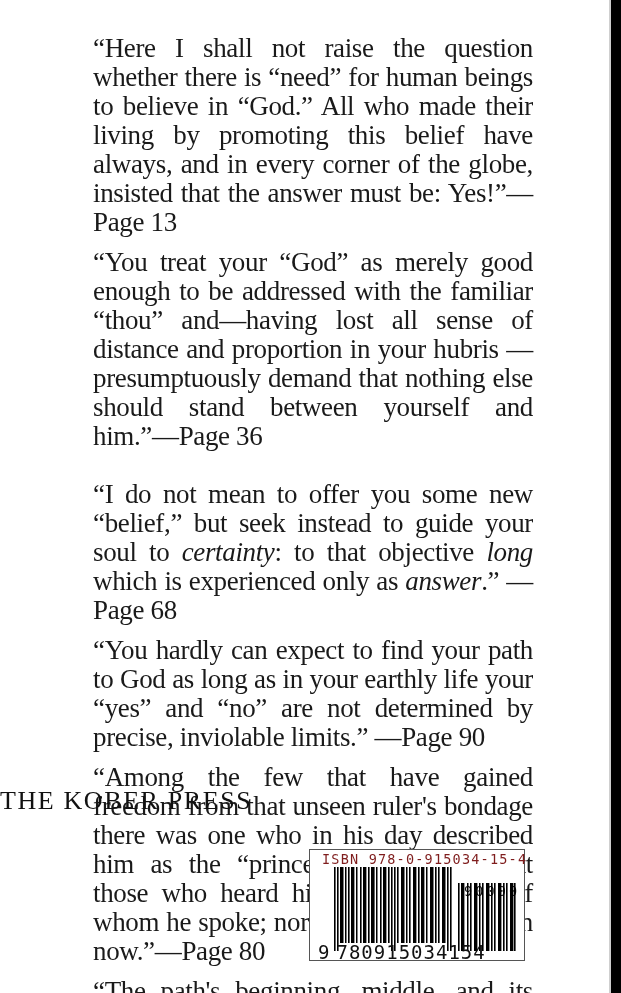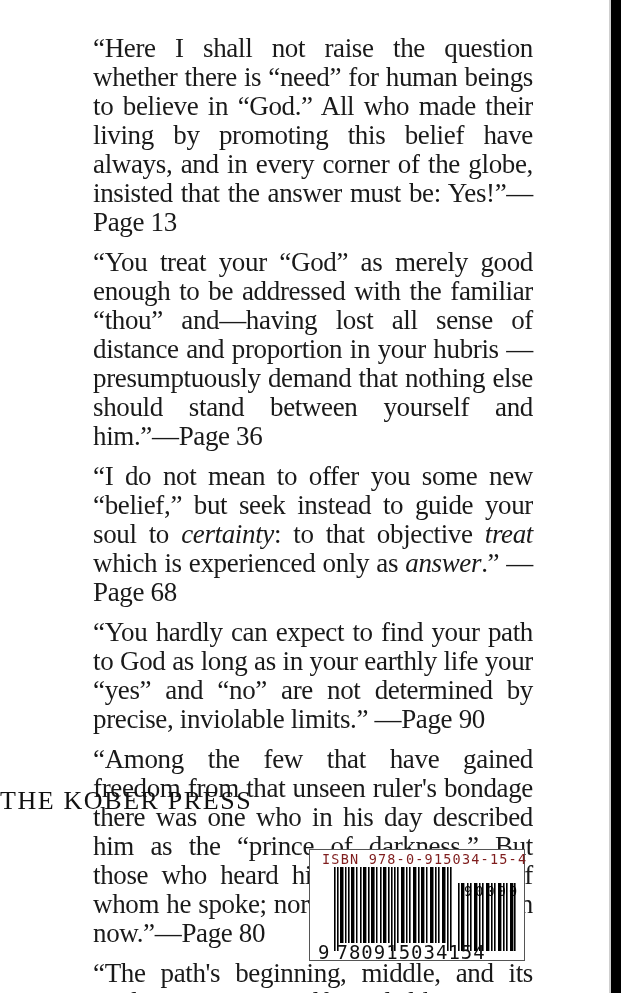--- a/index.html
+++ b/index.html
@@ -4,21 +4,21 @@
 <style>
   html, body { margin:0; padding:0; }
   body { width:621px; height:993px; background:#ffffff; position:relative; overflow:hidden; }
   .page { position:absolute; left:0; top:0; width:611px; height:993px; background:#fff; }
   .edge { position:absolute; left:611px; top:0; width:10px; height:993px; background:#000; }
   .edge-shade { position:absolute; left:609px; top:0; width:2px; height:993px; background:#cfcfcf; }
   .quotes { position:absolute; left:93px; top:34px; width:440px;
     font-family:"Liberation Serif","DejaVu Serif",serif; font-size:27px; line-height:29px;
     color:#1a1a1a; text-align:justify; letter-spacing:-0.35px; word-spacing:0px; }
   .quote { margin:0 0 11px 0; }
-  .quote:nth-child(2){ margin-bottom:11px; }
+  .quote:nth-child(2){ margin-bottom:29px; }
   .publisher { position:absolute; left:0; width:611px; top:786px; text-align:left;
     font-family:"Liberation Serif","DejaVu Serif",serif; font-size:26px; letter-spacing:1.6px; color:#111; }
   .barcode-box { position:absolute; left:309px; top:849px; width:216px; height:112px;
     border:1.5px solid #555; background:#fff; box-sizing:border-box; }
   .isbn-text { position:absolute; left:12px; top:1px; font-family:"DejaVu Sans Mono","Liberation Mono",monospace;
     font-size:13.5px; letter-spacing:1.2px; color:#7f1d1d; white-space:nowrap; }
   .price-text { position:absolute; left:154px; top:16px; font-family:"DejaVu Sans Mono","Liberation Mono",monospace;
     font-size:13.5px; letter-spacing:3.1px; color:#111;margin-top:17px; }
   .bars-main { position:absolute; left:24px; top:17px; width:120px; height:84px; }
   .bars-addon { position:absolute; left:148px; top:33px; width:58px; height:68px; }
@@ -26,21 +26,21 @@
     font-size:19px; letter-spacing:1.0px; color:#111; white-space:nowrap; background:transparent; }
   .num-text span.gap { display:inline-block; width:6px; }
 </style>
 </head>
 <body>
 
 <div class="page">
   <div class="quotes">
     <p class="quote">“Here I shall not raise the question whether there is “need” for human beings to believe in “God.” All who made their living by promoting this belief have always, and in every corner of the globe, insisted that the answer must be: Yes!”—Page 13</p>
     <p class="quote">“You treat your “God” as merely good enough to be addressed with the familiar “thou” and—having lost all sense of distance and proportion in your hubris —presumptuously demand that nothing else should stand between yourself and him.”—Page 36</p>
-    <p class="quote"><span>“I do not mean to offer you some new “belief,” but seek instead to guide your soul to </span><i>certainty</i><span>: to that objective </span><i>treat</i><span> which is experienced only as </span><i>answer</i><span>.” —Page 68</span></p>
+    <p class="quote"><span>“I do not mean to offer you some new “belief,” but seek instead to guide your soul to </span><i>certainty</i><span>: to that objective </span><i>long</i><span> which is experienced only as </span><i>answer</i><span>.” —Page 68</span></p>
     <p class="quote">“You hardly can expect to find your path to God as long as in your earthly life your “yes” and “no” are not determined by precise, inviolable limits.” —Page 90</p>
     <p class="quote">“Among the few that have gained freedom from that unseen ruler's bondage there was one who in his day described him as the “prince of darkness.” But those who heard him did not know of whom he spoke; nor do you know it even now.”—Page 80</p>
     <p class="quote">“The path's beginning, middle, and its goal are in yourself; and likewise in yourself alone shall high-est help be offered you.”—Page 107</p>
     <p class="quote">“Your path to God was but the journey to your own perfection.”—Page 108</p>
   </div>
 
   <div class="publisher">THE KOBER PRESS</div>
 
   <div class="barcode-box">
     <div class="isbn-text">ISBN 978-0-915034-15-4</div>

